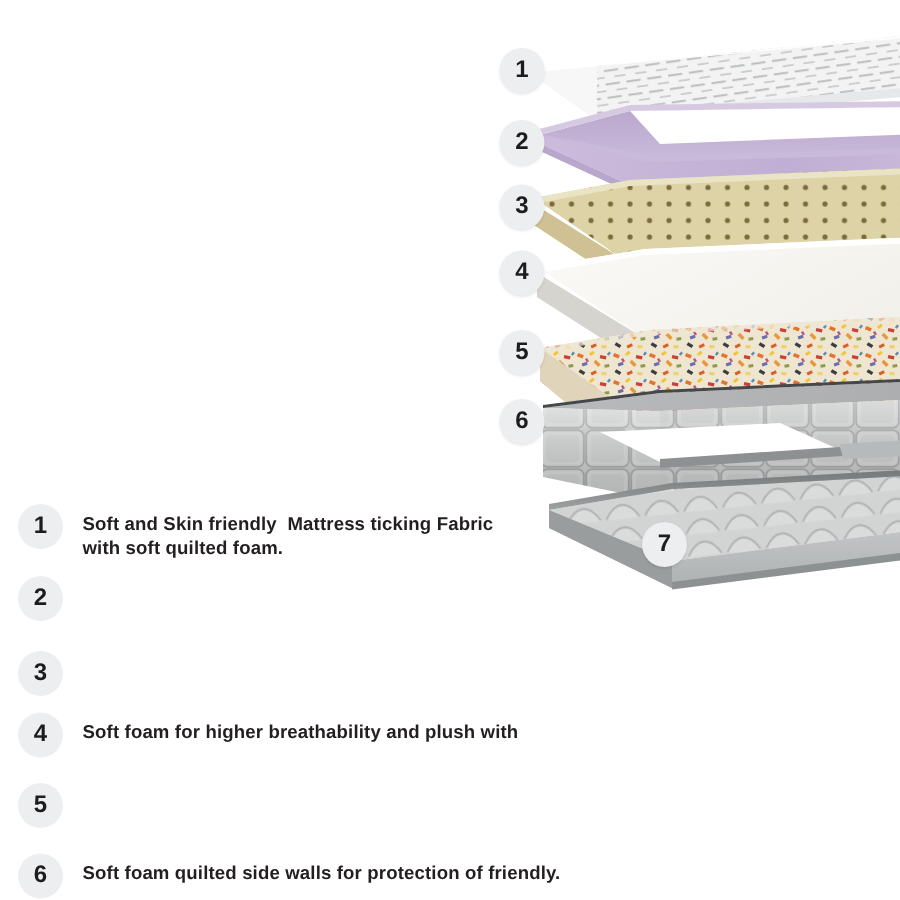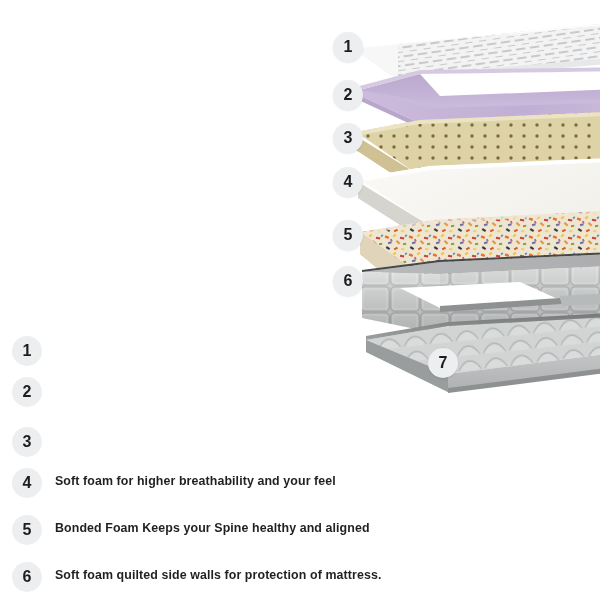--- a/index.html
+++ b/index.html
@@ -259,38 +259,39 @@
 <div class="diagram-badge" style="left:333px; top:123px;">3</div>
 <div class="diagram-badge" style="left:333px; top:167px;">4</div>
 <div class="diagram-badge" style="left:333px; top:220px;">5</div>
 <div class="diagram-badge" style="left:333px; top:266px;">6</div>
 <div class="diagram-badge" style="left:428px; top:348px;">7</div>
 
 <div id="legend">
 
   <div class="legend-row" style="margin-bottom:11px;">
     <div class="legend-badge">1</div>
+    <div class="legend-text">Soft and Skin friendly  Mattress ticking Fabric
+with soft quilted foam.</div>
   </div>
 
   <div class="legend-row" style="margin-bottom:20px;">
     <div class="legend-badge">2</div>
   </div>
 
   <div class="legend-row" style="margin-bottom:11px;">
     <div class="legend-badge">3</div>
   </div>
 
   <div class="legend-row" style="margin-bottom:17px;">
     <div class="legend-badge">4</div>
-    <div class="legend-text">Soft foam for higher breathability and your feel</div>
+    <div class="legend-text">Soft foam for higher breathability and plush with</div>
   </div>
 
   <div class="legend-row" style="margin-bottom:17px;">
     <div class="legend-badge">5</div>
-    <div class="legend-text">Bonded Foam Keeps your Spine healthy and aligned</div>
   </div>
 
   <div class="legend-row" style="margin-bottom:17px;">
     <div class="legend-badge">6</div>
-    <div class="legend-text">Soft foam quilted side walls for protection of mattress.</div>
+    <div class="legend-text">Soft foam quilted side walls for protection of friendly.</div>
   </div>
 
 </div>
 
 </body></html>

